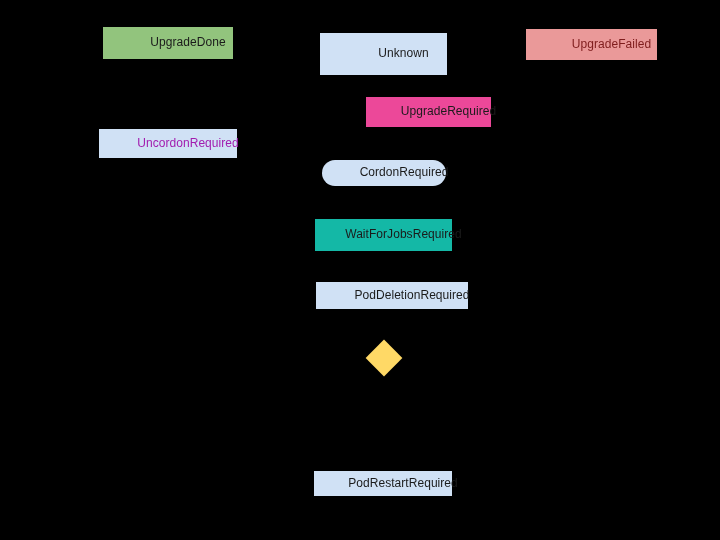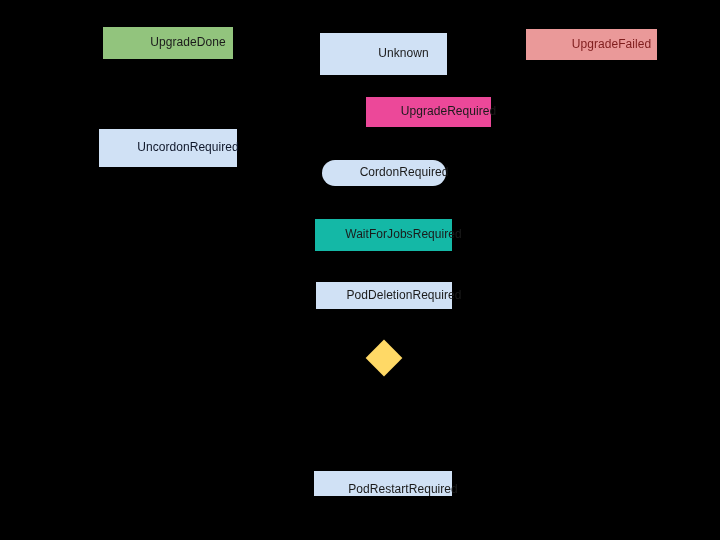--- a/index.html
+++ b/index.html
@@ -58,37 +58,37 @@
   </div>
 
   <div class="node" style="left: 526px; top: 29px; width: 131px; height: 31px; background: rgb(234, 153, 153); color: #7f1d1d;">
     <span class="node-label">UpgradeFailed</span>
   </div>
 
   <div class="node" style="left: 321px; top: 97px; width: 125px; height: 30px; background: #ec4899; color: rgb(27, 27, 27); margin-left: 45px;">
     <span class="node-label">UpgradeRequired</span>
   </div>
 
-  <div class="node" style="left: 99px; top: 129px; width: 138px; height: 38px; background: rgb(208, 225, 245); color: #0f172a;">
+  <div class="node" style="left: 99px; top: 129px; width: 138px; height: 29px; background: rgb(208, 225, 245); color: #a21caf;">
     <span class="node-label">UncordonRequired</span>
   </div>
 
   <div class="node" style="left: 322px; top: 160px; width: 124px; height: 26px; background: rgb(208, 225, 245); color: rgb(27, 27, 27); border-radius: 13px;">
     <span class="node-label">CordonRequired</span>
   </div>
 
 
   <div class="node" style="left: 315px; top: 219px; width: 137px; height: 32px; background: #14b8a6; color: rgb(27, 27, 27);">
     <span class="node-label">WaitForJobsRequired</span>
   </div>
 
-  <div class="node" style="left: 316px; top: 282px; width: 136px; height: 27px; background: rgb(208, 225, 245); color: rgb(27, 27, 27);">
+  <div class="node" style="left: 316px; top: 282px; width: 152px; height: 27px; background: rgb(208, 225, 245); color: rgb(27, 27, 27);">
     <span class="node-label">PodDeletionRequired</span>
   </div>
 
   <div class="diamond" style="left: 371px; top: 345px; width: 26px; height: 26px; background: rgb(255, 217, 102); color: rgb(27, 27, 27);"></div>
 
 
-  <div class="node" style="left: 314px; top: 471px; width: 138px; height: 25px; background: rgb(208, 225, 245); color: rgb(27, 27, 27); align-items: flex-end;">
+  <div class="node" style="left: 314px; top: 471px; width: 138px; height: 25px; background: rgb(208, 225, 245); color: rgb(27, 27, 27);">
     <span class="node-label">PodRestartRequired</span>
   </div>
 
 </div>
 
 </body></html>

